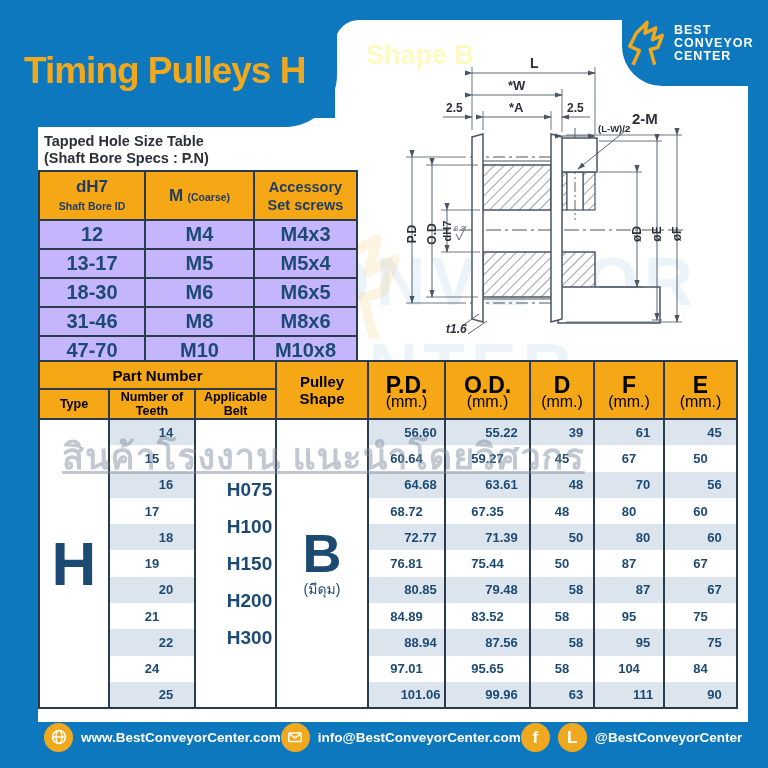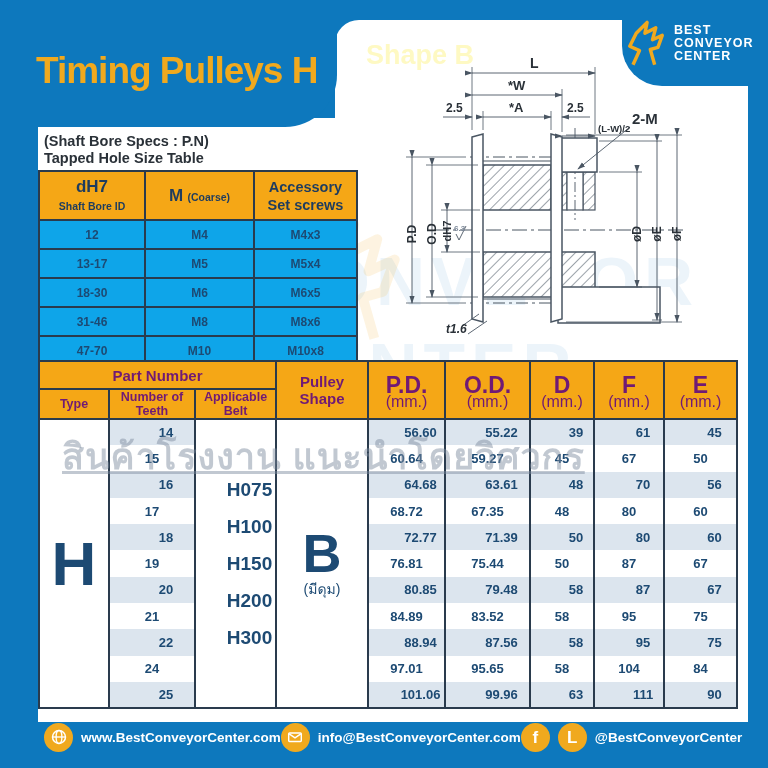--- a/index.html
+++ b/index.html
@@ -7,46 +7,46 @@
        font-family:"Liberation Sans",sans-serif;background:#0d78bd;}
   .abs{position:absolute;}
   
   #panel-lower{left:38px;top:118px;width:710px;height:604px;background:#ffffff;z-index:1;}
   #panel-upper{left:335px;top:20px;width:413px;height:220px;background:#ffffff;
                border-top-left-radius:24px;z-index:1;}
   
   #banner{left:0;top:0;width:337px;height:127px;background:#0d78bd;
           border-bottom-right-radius:52px;z-index:2;}
   #page-title{left:24px;top:50px;font-size:37px;font-weight:800;color:#f0a91e;
-              letter-spacing:-1px;white-space:nowrap;z-index:3;margin-left:12px;}
+              letter-spacing:-1px;white-space:nowrap;z-index:3;}
   #logo-block{left:622px;top:0;width:146px;height:86px;background:#0d78bd;
               border-bottom-left-radius:40px;z-index:3;display:flex;align-items:center;}
   .logo-text{color:#ffffff;font-weight:800;font-size:12.5px;line-height:13px;
              letter-spacing:1px;margin-left:4px;}
   
   #shape-label{left:366px;top:40px;font-size:27px;font-weight:800;color:#fef9c3;z-index:4;}
   
   #ghost-text{left:262px;top:238px;z-index:2;color:rgba(13,120,189,0.08);
               font-weight:800;font-size:68px;line-height:86px;letter-spacing:6px;pointer-events:none;}
   #ghost-goat{left:286px;top:210px;z-index:2;opacity:0.13;pointer-events:none;}
   #thai-watermark{left:62px;top:428px;z-index:6;font-size:36px;font-weight:800;
                   color:rgba(125,140,158,0.48);letter-spacing:1px;white-space:nowrap;pointer-events:none;text-decoration:underline;}
   
   #tapped-title{left:44px;top:133px;z-index:4;color:#2a3138;font-weight:800;
                 font-size:14.5px;line-height:17px;}
   #tapped-table{left:38px;top:170px;z-index:4;border-collapse:collapse;table-layout:fixed;width:318px;}
   #tapped-table th,#tapped-table td{border:2.4px solid #2a3b4d;text-align:center;vertical-align:middle;padding:0;}
   #tapped-table th{background:#f5a716;color:#1e3c5f;height:47px;}
-  #tapped-table td{background:#0ea5e9;color:#1d4a73;font-weight:800;font-size:12px;height:27px;}
+  #tapped-table td{background:#c4b5fd;color:#1d4a73;font-weight:800;font-size:20px;height:27px;}
   .th-big{font-size:17px;font-weight:800;line-height:18px;}
   .th-small{font-size:10.5px;font-weight:800;line-height:12px;}
   .th-med{font-size:14.5px;font-weight:800;line-height:16px;}
   
   #main-table{left:38px;top:360px;z-index:4;border-collapse:collapse;table-layout:fixed;width:700px;}
-  #main-table th{background:#f5a716;color:#701a75;border:2.4px solid #2a3b4d;padding:0;vertical-align:middle;}
+  #main-table th{background:#f5a716;color:#000000;border:2.4px solid #2a3b4d;padding:0;vertical-align:middle;}
   #main-table td{border-left:2.4px solid #2a3b4d;border-right:2.4px solid #2a3b4d;border-top:0;border-bottom:0;
                  text-align:center;vertical-align:middle;color:#1d4a73;font-weight:800;font-size:13px;padding:0;}
   #main-table{border:2.4px solid #2a3b4d;}
   #main-table tr.body-row{height:26.3px;}
   #main-table td.stripe{background:#dce5ee;padding-left:28px;}
   #main-table tbody td{background-clip:padding-box;}
   .hdr-top{height:28px;font-size:15px;}
   .hdr-sub{height:26px;font-size:12.5px;}
   .hdr-unit-main{font-size:23px;line-height:22px;font-weight:800;display:block;}
   .hdr-unit-sub{font-size:16px;line-height:11px;font-weight:400;display:block;}
@@ -184,22 +184,22 @@
     <text x="101" y="209" font-size="11" transform="rotate(-90 101 209)" text-anchor="middle">dH7</text>
     <text x="104" y="209" font-size="8" fill="#7d8999">6.3</text>
     <text x="291" y="212" font-size="12" transform="rotate(-90 291 212)" text-anchor="middle">øD</text>
     <text x="311" y="212" font-size="12" transform="rotate(-90 311 212)" text-anchor="middle">øE</text>
     <text x="331" y="212" font-size="12" transform="rotate(-90 331 212)" text-anchor="middle">øF</text>
     <text x="96" y="311" font-size="12" font-style="italic">t1.6</text>
   </g>
 </svg>
 
 <div class="abs" id="tapped-title">
+  <div>Tapped Hole Size Table</div>
   <div>(Shaft Bore Specs : P.N)</div>
-  <div>Tapped Hole Size Table</div>
 </div>
 
 <table class="abs" id="tapped-table">
   <colgroup>
       <col style="width:106px">
       <col style="width:109px">
       <col style="width:103px">
     </colgroup>
   <thead>
     <tr>

